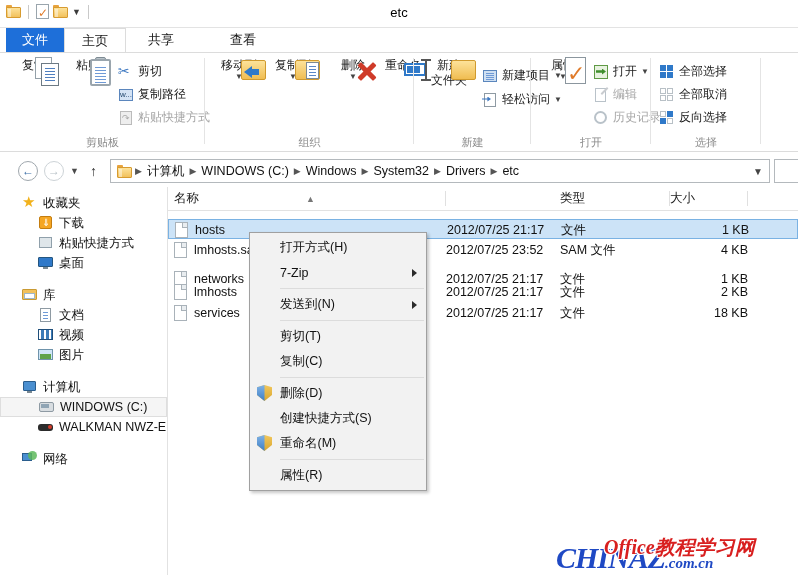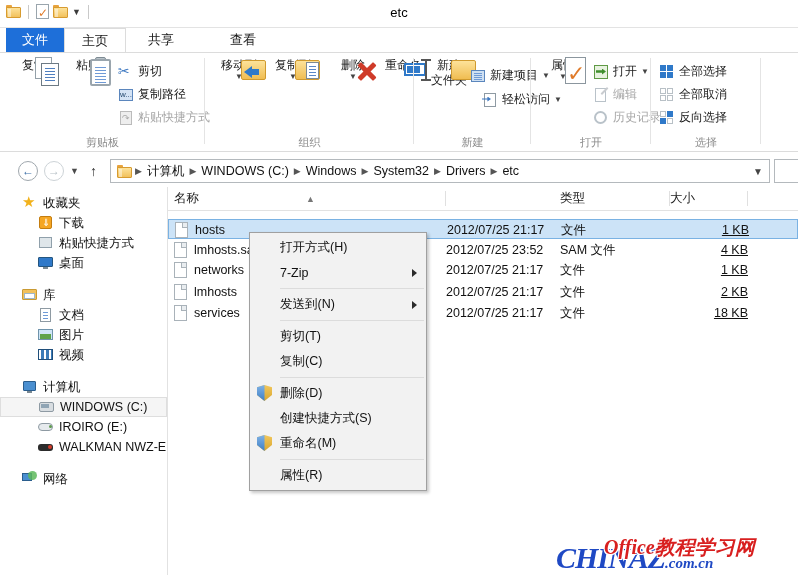--- a/index.html
+++ b/index.html
@@ -227,21 +227,21 @@
   .sortarrow { position:absolute; left:132px; top:1px; font-size:9px; color:#777; }
 
   .row { position:absolute; left:0; width:630px; height:20px; }
   .row.sel { background:#cce3f7; border:1px solid #7ab2e3; }
   .cell { position:absolute; top:0; height:20px; line-height:20px; font-size:12.5px; color:#111; white-space:nowrap; overflow:hidden; cursor:default; }
   .cell.name { left:6px; display:flex; align-items:center; }
   .cell.name .fi { width:13px; height:16px; background:#fff; border:1px solid #a9b2b9; margin-right:7px; flex:0 0 13px; position:relative; }
   .cell.name .fi::after{ content:""; position:absolute; right:0; top:0; width:4px; height:4px; background:#e9edf0; border-left:1px solid #a9b2b9; border-bottom:1px solid #a9b2b9;}
   .cell.date { left:278px; width:110px; }
   .cell.type { left:392px; width:110px; }
-  .cell.size { left:502px; width:78px; text-align:right;text-decoration:underline; }
+  .cell.size { left:502px; width:78px; text-align:right; }
 
   
   .ctxmenu {
     position:absolute; left:249px; top:232px; width:178px;
     background:#f2f2f2; border:1px solid #a0a0a0;
     box-shadow: 2px 2px 3px rgba(0,0,0,.22);
     padding: 2px 0;
   }
   .ctxmenu .strip { position:absolute; left:1px; top:1px; bottom:1px; width:27px; background:#f2f2f2; }
   .mi { position:relative; height:25px; display:flex; align-items:center; padding-left:30px; font-size:12.5px; color:#111; cursor:default; }
@@ -369,21 +369,21 @@
       <div class="glabel">组织</div>
       <div class="gsep"></div>
     </div>
 
     <div class="rgroup" style="left:414px; width:117px;">
       <div class="bigbtn" style="left:6px; width:58px;">
         <span class="i-newfolder"><span class="f"></span></span>
         <div class="lbl">新建</div>
         <div class="lbl">文件夹</div>
       </div>
-      <div class="smallbtn" style="left:56px; top:12px;">
+      <div class="smallbtn" style="left:68px; top:12px;">
         <span class="si si-newitem">
             <span class="b"></span>
           </span>
         <span>新建项目</span>
         <span class="caret">▼</span>
       </div>
       <div class="smallbtn" style="left:68px; top:36px;">
         <span class="si si-easy">
             <span class="b"></span>
             <span class="ar"></span>
@@ -525,56 +525,49 @@
           </span>
         <span>库</span>
       </div>
       <div class="navitem child">
         <span class="nico ic-doc">
             <span class="b"></span>
           </span>
         <span>文档</span>
       </div>
       <div class="navitem child">
+        <span class="nico ic-vid">
+            <span class="b"></span>
+            <span class="f"></span>
+          </span>
+        <span>视频</span>
+      </div>
+      <div class="navitem child">
         <span class="nico ic-pic">
             <span class="b"></span>
             <span class="m"></span>
           </span>
         <span>图片</span>
-      </div>
-      <div class="navitem child">
-        <span class="nico ic-vid">
-            <span class="b"></span>
-            <span class="f"></span>
-          </span>
-        <span>视频</span>
       </div>
 
       <div class="navgap"></div>
 
       <div class="navitem root">
         <span class="nico ic-pc">
             <span class="b"></span>
             <span class="s"></span>
           </span>
         <span>计算机</span>
       </div>
       <div class="navitem child sel">
         <span class="nico ic-drive">
             <span class="b"></span>
             <span class="g"></span>
           </span>
         <span>WINDOWS (C:)</span>
-      </div>
-      <div class="navitem child">
-        <span class="nico ic-cd">
-            <span class="b"></span>
-            <span class="g"></span>
-          </span>
-        <span>IROIRO (E:)</span>
       </div>
       <div class="navitem child">
         <span class="nico ic-walk">
             <span class="b"></span>
             <span class="g"></span>
           </span>
         <span>WALKMAN NWZ-E</span>
       </div>
 
       <div class="navgap"></div>
@@ -619,21 +612,21 @@
       <div class="row" style="top:53px;">
         <div class="cell name" style="width:260px;">
           <span class="fi"></span>
           <span>lmhosts.sam</span>
         </div>
         <div class="cell date">2012/07/25 23:52</div>
         <div class="cell type">SAM 文件</div>
         <div class="cell size">4 KB</div>
       </div>
 
-      <div class="row" style="top:73px;">
+      <div class="row" style="top:82px;">
         <div class="cell name" style="width:260px;">
           <span class="fi"></span>
           <span>networks</span>
         </div>
         <div class="cell date">2012/07/25 21:17</div>
         <div class="cell type">文件</div>
         <div class="cell size">1 KB</div>
       </div>
 
       <div class="row" style="top:95px;">

